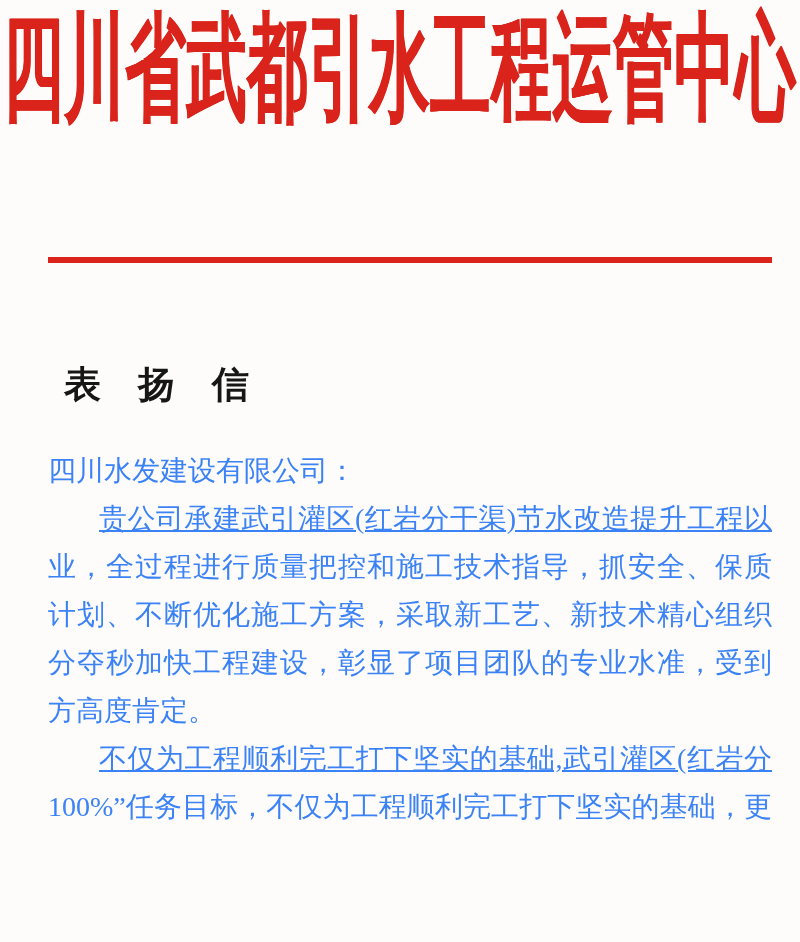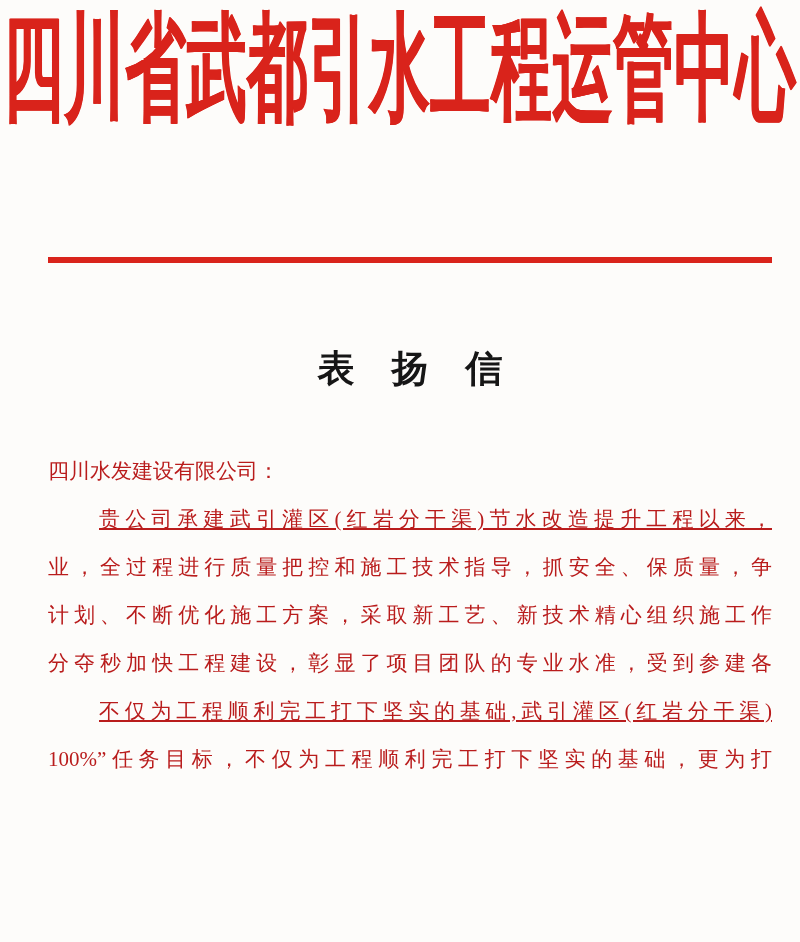--- a/index.html
+++ b/index.html
@@ -43,37 +43,36 @@
     width: 724px;
     height: 6px;
     background: #d9231b;
   }
   
   .letter-title {
     position: absolute;
     top: 348px;
     left: 48px;
     width: 724px;
-    margin: 0;
-    text-align: center;
+    margin: 16px;
     font-size: 37px;
     line-height: 42px;
     font-weight: bold;
     color: #161616;
     white-space: nowrap;
   }
   
   .letter-body {
     position: absolute;
     top: 447px;
     left: 48px;
     width: 724px;
-    font-size: 21px;
+    font-size: 28px;
     line-height: 48px;
-    color: #b91c1c;
+    color: #3b82f6;
   }
   .bodyline {
     margin: 0;
     height: 48px;
     overflow: hidden;
   }
   .jfy {
     text-align: justify;
     text-align-last: justify;
   }
@@ -94,17 +93,18 @@
   <div class="red-rule"></div>
 
   <h1 class="letter-title">表　扬　信</h1>
 
   <div class="letter-body">
     <p class="bodyline">四川水发建设有限公司：</p>
     <p class="bodyline indent jfy">贵公司承建武引灌区(红岩分干渠)节水改造提升工程以来，</p>
     <p class="bodyline jfy">业，全过程进行质量把控和施工技术指导，抓安全、保质量，争</p>
     <p class="bodyline jfy">计划、不断优化施工方案，采取新工艺、新技术精心组织施工作</p>
     <p class="bodyline jfy">分夺秒加快工程建设，彰显了项目团队的专业水准，受到参建各</p>
+    <p class="bodyline">方高度肯定。</p>
     <p class="bodyline indent jfy">不仅为工程顺利完工打下坚实的基础,武引灌区(红岩分干渠)</p>
     <p class="bodyline jfy">100%”任务目标，不仅为工程顺利完工打下坚实的基础，更为打</p>
   </div>
 
 </div>
 
 </body></html>

